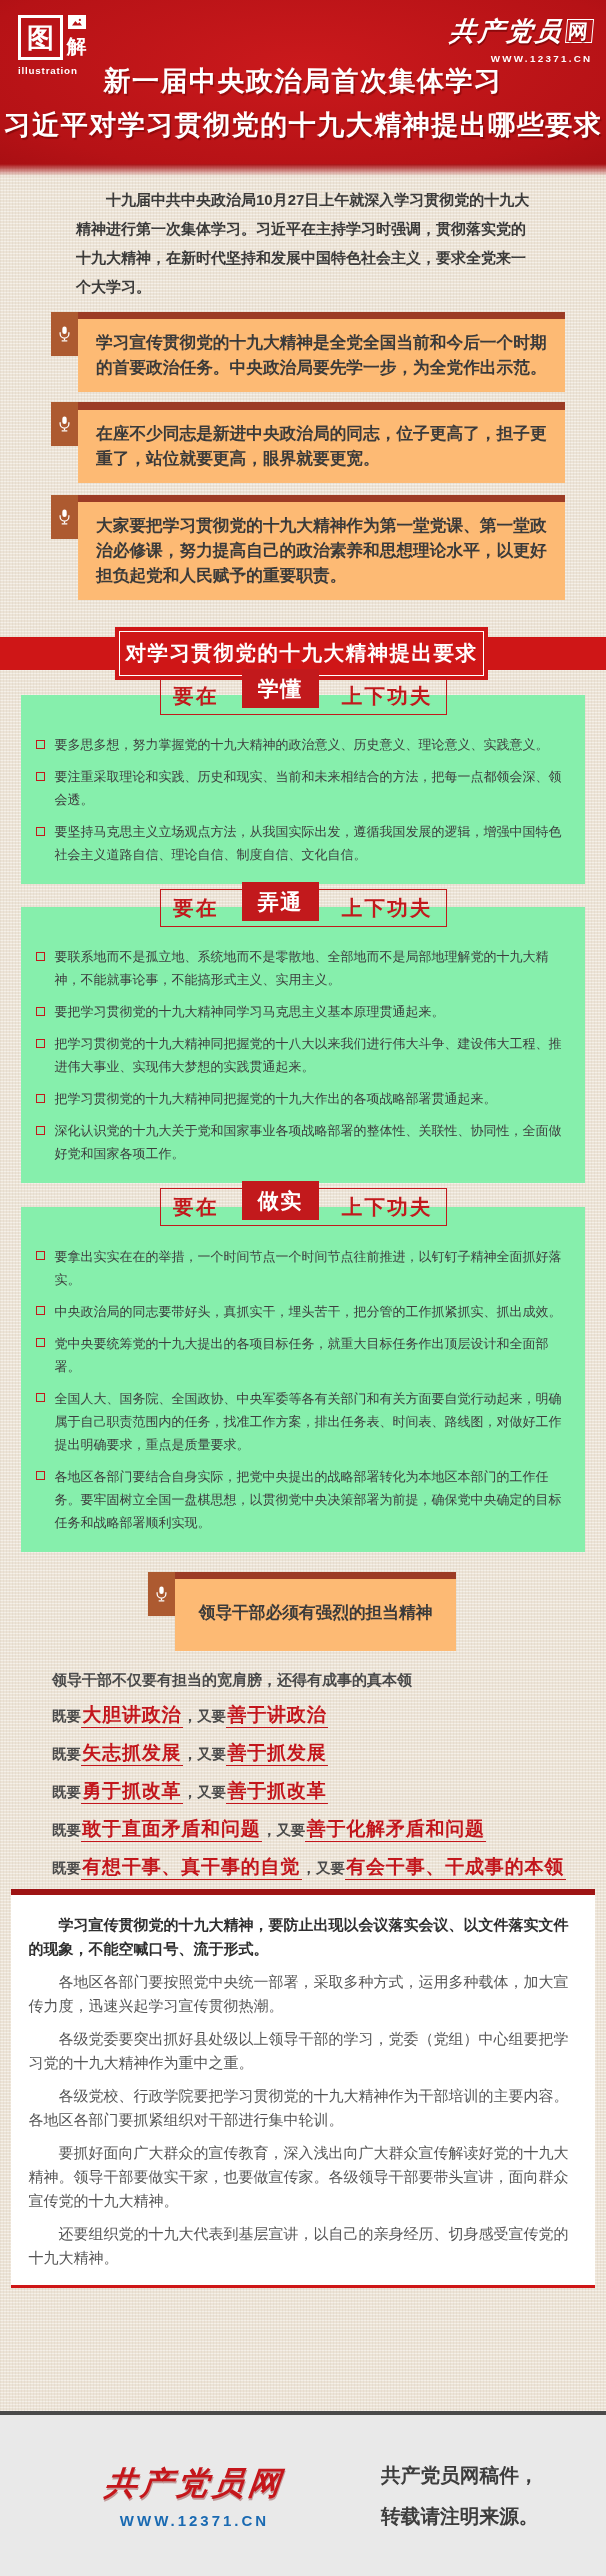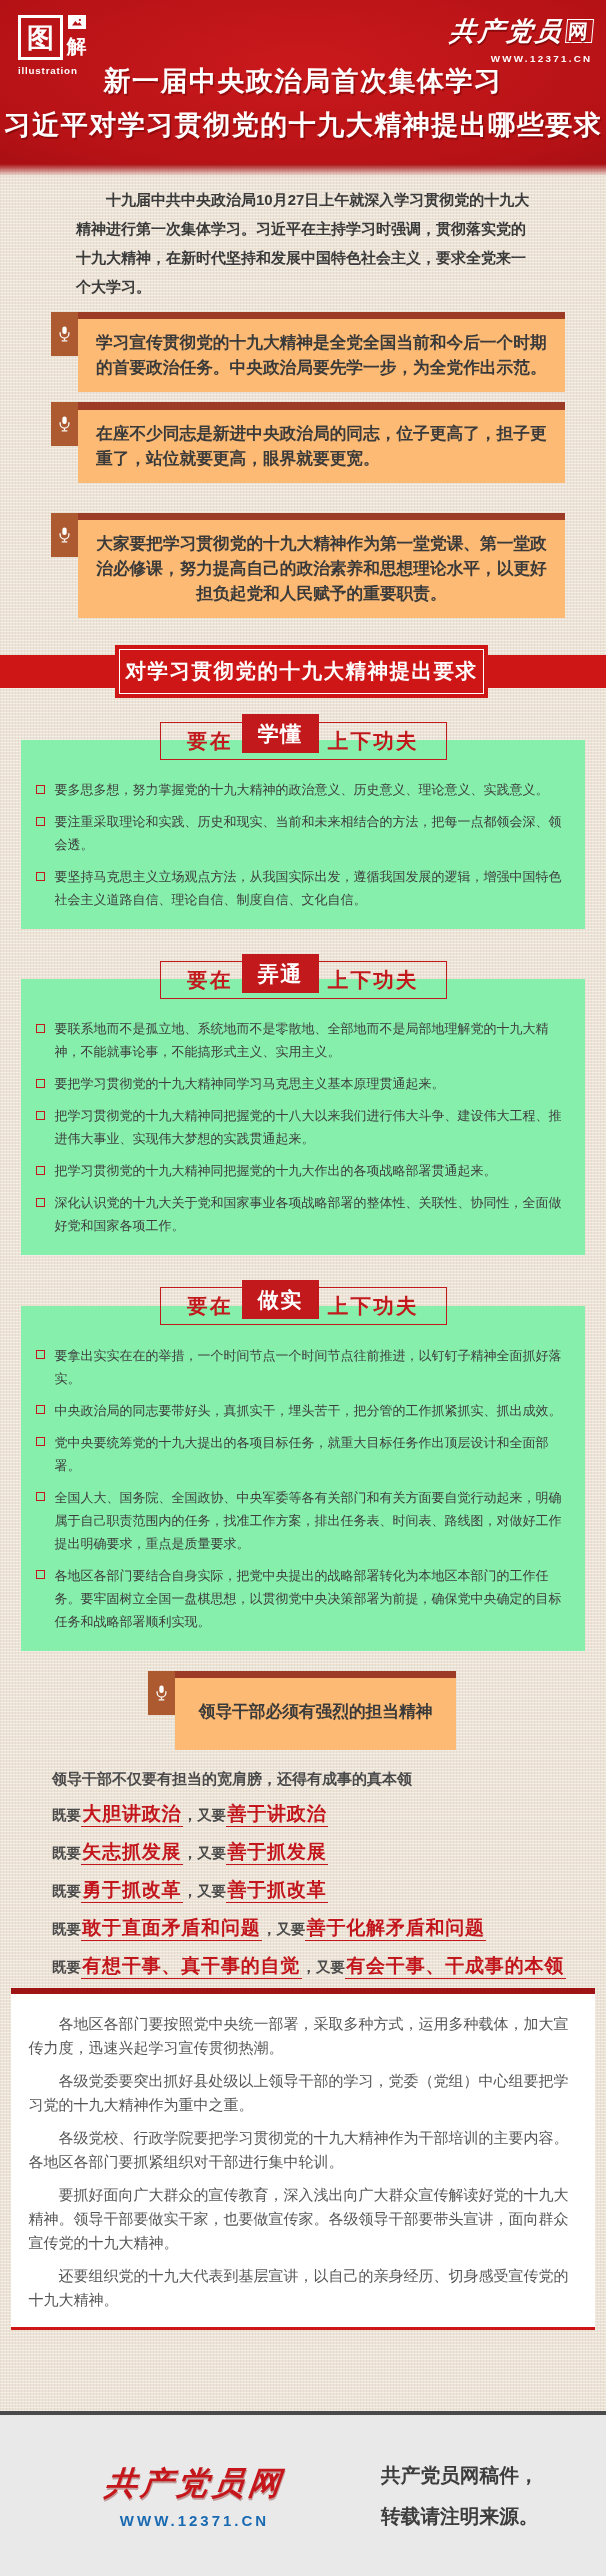--- a/index.html
+++ b/index.html
@@ -45,22 +45,22 @@
   .q-body{flex:1;}
   .q-bar{height:7.6px;background:#9c3c26;}
   .q-text{background:#fdba74;padding:10.6px 18px 12px;font-size:16.7px;line-height:25px;font-weight:700;color:#3a3a3a;}
   
   .banner{position:relative;height:45px;margin-top:27px;padding-left:36px;}
   .banner-strip{position:absolute;left:0;right:0;top:9.8px;height:33px;background:#cf1617;}
   .banner-box{position:absolute;left:115px;top:0;width:373px;height:53px;background:#cf1617;}
   .banner-inner{position:absolute;inset:3.8px;border:1.5px solid #fff;display:flex;align-items:center;justify-content:center;
     color:#fff;font-size:20.5px;font-weight:900;letter-spacing:1.5px;}
   
-  .sub-banner{position:relative;z-index:2;width:285px;height:36px;margin:32px auto 0;
-    border:1.5px solid #c2191c;display:flex;align-items:center;justify-content:center;gap:9px;}
+  .sub-banner{position:relative;z-index:2;width:285px;height:36px;margin:5px auto 0;
+    border:1.5px solid #c2191c;display:flex;align-items:center;justify-content:center;gap:23px;}
   .sb-pre,.sb-suf{color:#c2191c;font-size:20.5px;font-weight:900;letter-spacing:2.3px;}
   .sb-key{position:relative;top:-6.8px;background:#c2191c;color:#fff;font-size:21px;font-weight:900;
     letter-spacing:1.5px;padding:9px 16px;line-height:1;}
   
   .card{position:relative;z-index:1;margin:-19.7px 21px 0;background:#86efac;padding:38px 18px 18px 15px;}
   .bullet{display:flex;margin-bottom:9px;}
   .bullet:last-child{margin-bottom:0;}
   .bullet-icon{flex:0 0 auto;width:6.8px;height:6.8px;border:1.5px solid #c2191c;margin:6.8px 9.8px 0 0;}
   .bullet-text{font-size:13px;line-height:23px;color:#3e3e3e;}
   
@@ -143,21 +143,21 @@
         <line x1="12" y1="20" x2="12" y2="23" stroke="#fff" stroke-width="2"></line>
         <line x1="7.5" y1="24" x2="16.5" y2="24" stroke="#fff" stroke-width="2"></line>
       </svg>
   </div>
   <div class="q-body">
     <div class="q-bar"></div>
     <div class="q-text">在座不少同志是新进中央政治局的同志，位子更高了，担子更重了，站位就要更高，眼界就要更宽。</div>
   </div>
 </div>
 
-<div class="quote" style="margin-top:30px;text-align:center;">
+<div class="quote" style="margin-top:12px;">
   <div class="mic-box">
     <svg viewBox="0 0 24 26" width="15" height="18">
         <rect x="8.5" y="1" width="7" height="12" rx="3.5" fill="#fff"></rect>
         <path d="M5 10v2.5a7 7 0 0 0 14 0V10" fill="none" stroke="#fff" stroke-width="2"></path>
         <line x1="12" y1="20" x2="12" y2="23" stroke="#fff" stroke-width="2"></line>
         <line x1="7.5" y1="24" x2="16.5" y2="24" stroke="#fff" stroke-width="2"></line>
       </svg>
   </div>
   <div class="q-body">
     <div class="q-bar"></div>
@@ -275,20 +275,21 @@
   <span class="pair-plain">既要</span><span class="pair-strong">勇于抓改革</span><span class="pair-plain">，又要</span><span class="pair-strong">善于抓改革</span>
 </div>
 <div class="pair">
   <span class="pair-plain">既要</span><span class="pair-strong">敢于直面矛盾和问题</span><span class="pair-plain">，又要</span><span class="pair-strong">善于化解矛盾和问题</span>
 </div>
 <div class="pair">
   <span class="pair-plain">既要</span><span class="pair-strong">有想干事、真干事的自觉</span><span class="pair-plain">，又要</span><span class="pair-strong">有会干事、干成事的本领</span>
 </div>
 
 <div class="closing">
+  <p class="lead">学习宣传贯彻党的十九大精神，要防止出现以会议落实会议、以文件落实文件的现象，不能空喊口号、流于形式。</p>
   <p>各地区各部门要按照党中央统一部署，采取多种方式，运用多种载体，加大宣传力度，迅速兴起学习宣传贯彻热潮。</p>
   <p>各级党委要突出抓好县处级以上领导干部的学习，党委（党组）中心组要把学习党的十九大精神作为重中之重。</p>
   <p>各级党校、行政学院要把学习贯彻党的十九大精神作为干部培训的主要内容。各地区各部门要抓紧组织对干部进行集中轮训。</p>
   <p>要抓好面向广大群众的宣传教育，深入浅出向广大群众宣传解读好党的十九大精神。领导干部要做实干家，也要做宣传家。各级领导干部要带头宣讲，面向群众宣传党的十九大精神。</p>
   <p>还要组织党的十九大代表到基层宣讲，以自己的亲身经历、切身感受宣传党的十九大精神。</p>
 </div>
 
 <div class="footer-wrap">
   <div class="footer-sep"></div>
   <div class="footer">

